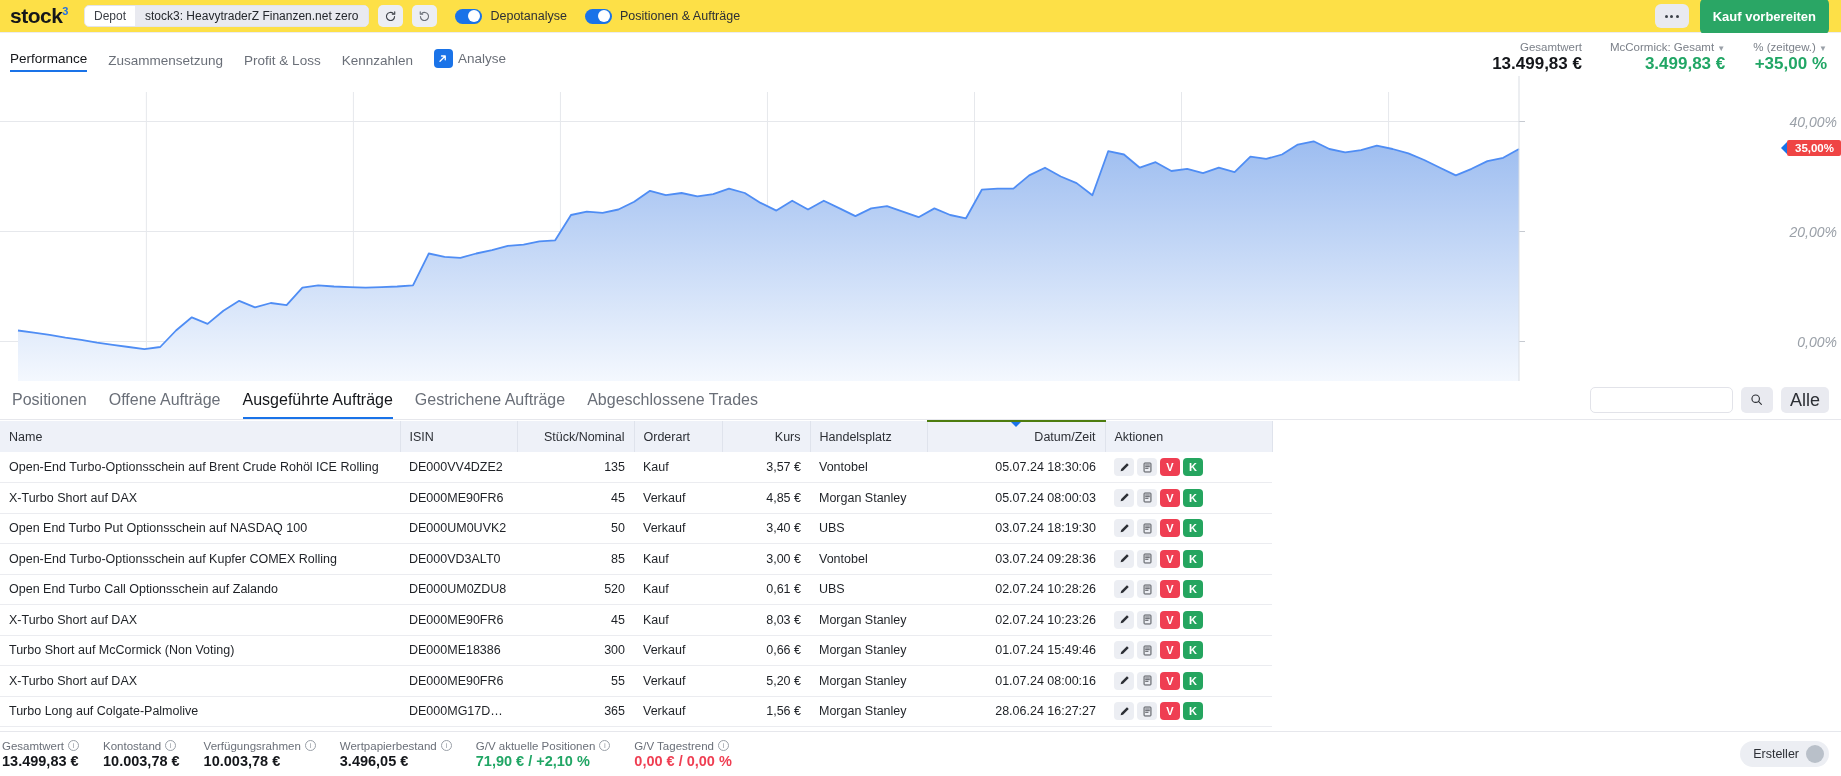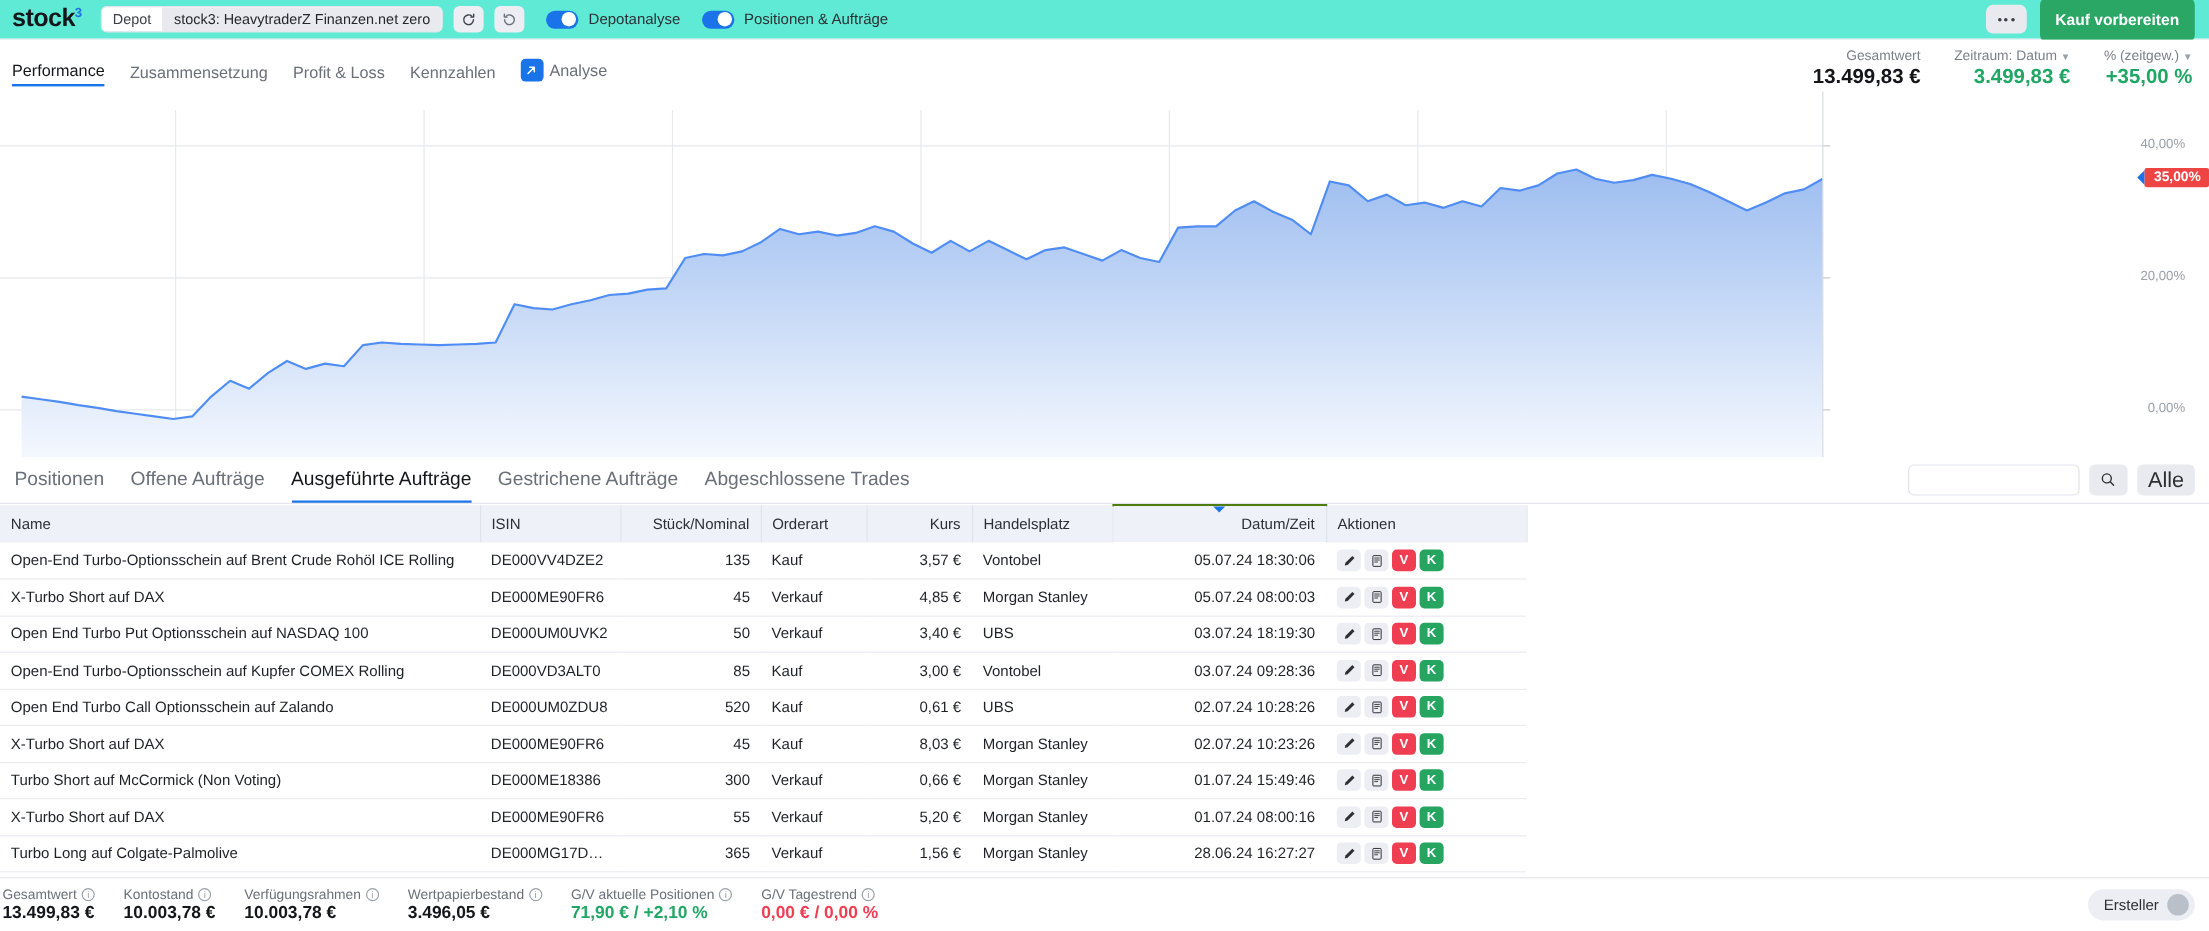--- a/index.html
+++ b/index.html
@@ -10,21 +10,21 @@
     color: #1a1a1a;
     overflow: hidden;
   }
   .app { width: 1841px; height: 776px; display: flex; flex-direction: column; position: relative; }
 
   
   .topbar {
     height: 33px; flex: 0 0 33px;
     display: flex; align-items: center;
     padding: 0 12px 0 10px;
-    background: #5eead4;
+    background: #fde047;
     border-bottom: 1px solid #ececf0;
   }
   .logo { font-size: 21px; font-weight: 700; letter-spacing: -0.5px; color: #14161a; margin-right: 16px; position: relative; }
   .logo sup { font-size: 11px; color: #1f6fe5; font-weight:700; vertical-align: super; }
   .depot-group { display: flex; align-items: flex-end; height: 22px; border:1px solid #e3e4ea; border-radius:5px; overflow:hidden; background:#fff; }
   .depot-label { font-size: 12px; color: #3b3f46; padding: 0 9px; line-height: 20px; }
   .depot-value { font-size: 12px; color: #24272c; padding: 0 10px; line-height: 20px; background: #e9eaf0; height:100%; display:flex; align-items:center; white-space:nowrap; }
   .icon-btn {
     width: 25px; height: 22px; margin-left: 9px;
     background: #eceef3; border-radius: 5px;
@@ -78,21 +78,21 @@
   .kpi { text-align: right; }
   .kpi-label { font-size: 11.5px; color: #7b8089; white-space: nowrap; }
   .kpi-value { font-size: 17px; font-weight: 700; color: #14161a; white-space: nowrap; margin-top: 1px; }
   .kpi-value.green { color: #21a665; }
   .caret { font-size: 8px; color: #9aa0a8; }
 
   
   .chartwrap { flex: 0 0 305px; position: relative; background: #fff; }
   .chart-svg { display:block; width: 1841px; height: 305px; }
   .yaxis-label {
-    position: absolute; right: 20px; font-size: 11px; color: #9aa0a8; white-space: nowrap;
+    position: absolute; right: 4px; font-size: 14px; color: #9aa0a8; white-space: nowrap; font-style: italic;
   }
   .badge-35 {
     position: absolute; right: 0px; top: 176px;
     background: #ef4444; color: #fff; font-size: 11.5px; font-weight: 700;
     padding: 2px 7px 2px 8px; border-radius: 2px; white-space: nowrap;
   }
   .badge-35::before {
     content: ""; position: absolute; left: -6px; top: 50%; transform: translateY(-50%);
     border-top: 6px solid transparent; border-bottom: 6px solid transparent; border-right: 6px solid #1a73e8;
   }
@@ -231,21 +231,21 @@
         <span>Analyse</span>
       </div>
     </div>
 
     <div class="kpis">
       <div class="kpi">
         <div class="kpi-label">Gesamtwert</div>
         <div class="kpi-value">13.499,83 €</div>
       </div>
       <div class="kpi">
-        <div class="kpi-label"><span>Zeitraum: Datum</span> <span class="caret">▼</span></div>
+        <div class="kpi-label"><span>McCormick: Gesamt</span> <span class="caret">▼</span></div>
         <div class="kpi-value green">3.499,83 €</div>
       </div>
       <div class="kpi">
         <div class="kpi-label"><span>% (zeitgew.)</span> <span class="caret">▼</span></div>
         <div class="kpi-value green">+35,00 %</div>
       </div>
     </div>
   </div>
 
   <div class="chartwrap">

